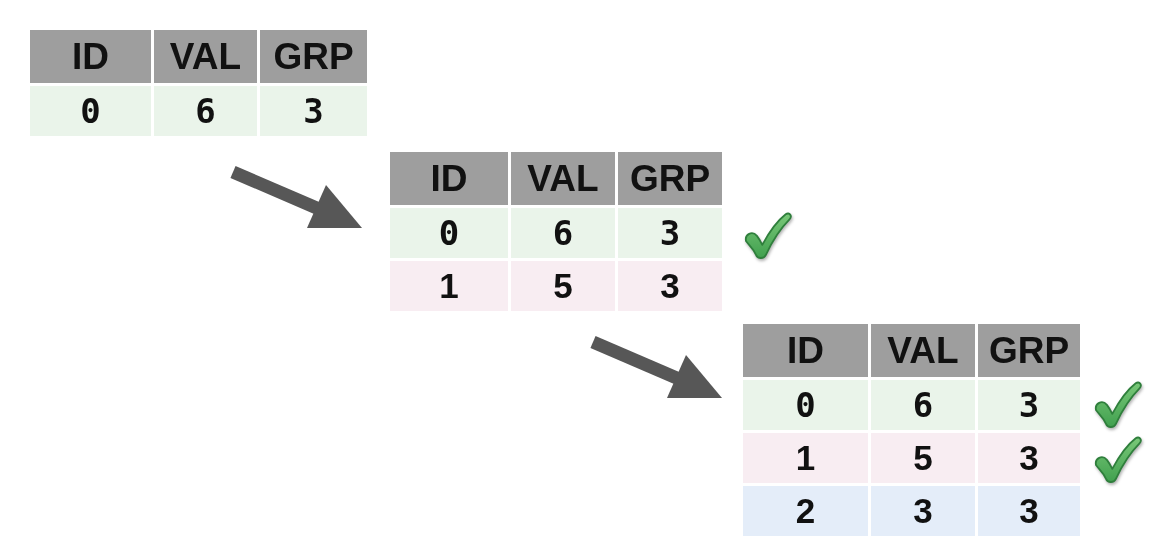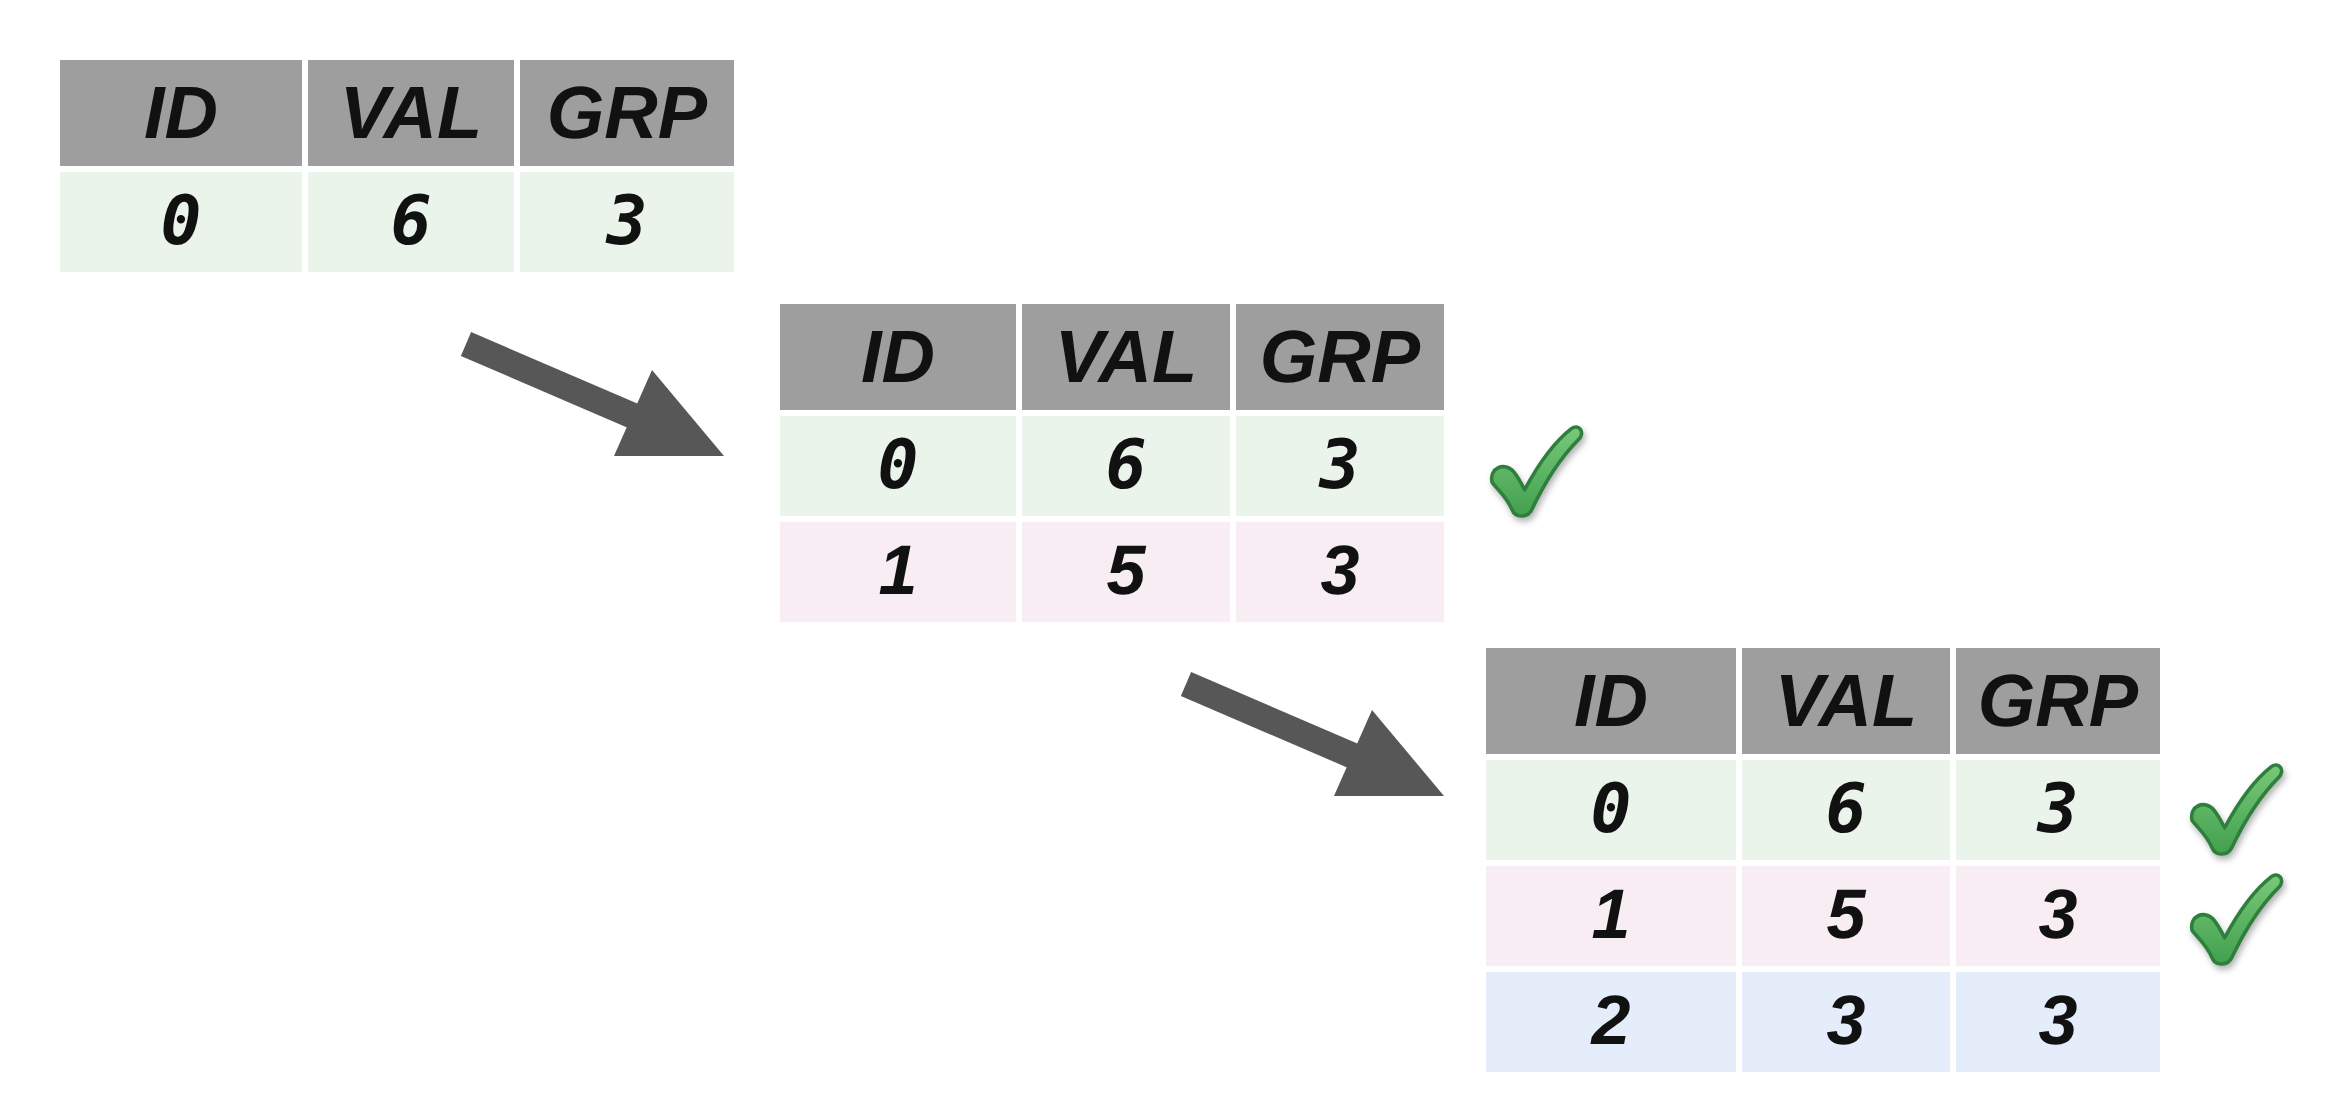--- a/index.html
+++ b/index.html
@@ -11,21 +11,20 @@
     --text:#111111;
     --bg:#ffffff;
   }
   html,body{margin:0;padding:0;background:var(--bg);}
   .canvas{
     position:relative;
     width:1164px;height:558px;
     background:var(--bg);
     overflow:hidden;
     font-family:"Liberation Sans",sans-serif;
-    font-style:italic;
   }
   .tbl{
     position:absolute;
     display:grid;
     gap:3px;
   }
   .hc{
     background:var(--header-bg);
     color:var(--text);
     height:53px;

